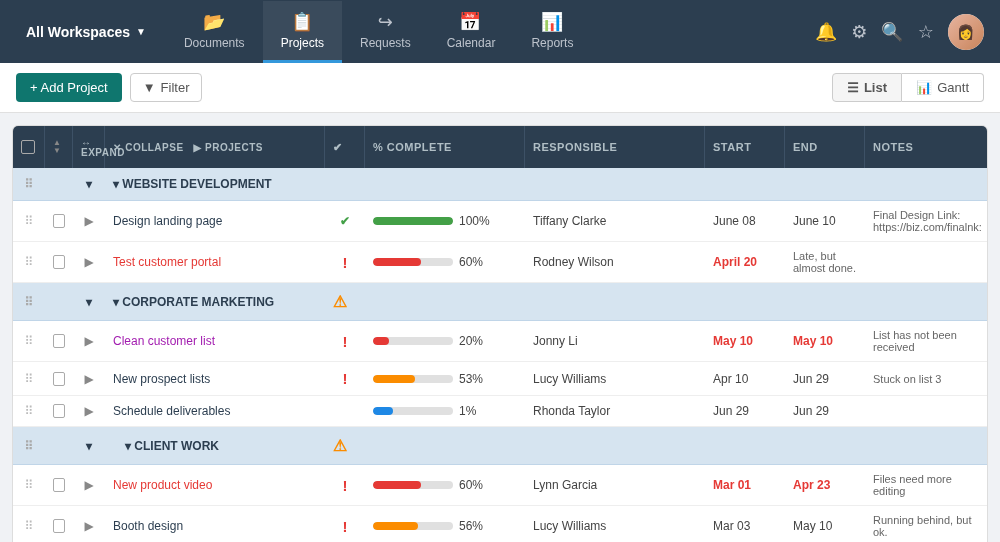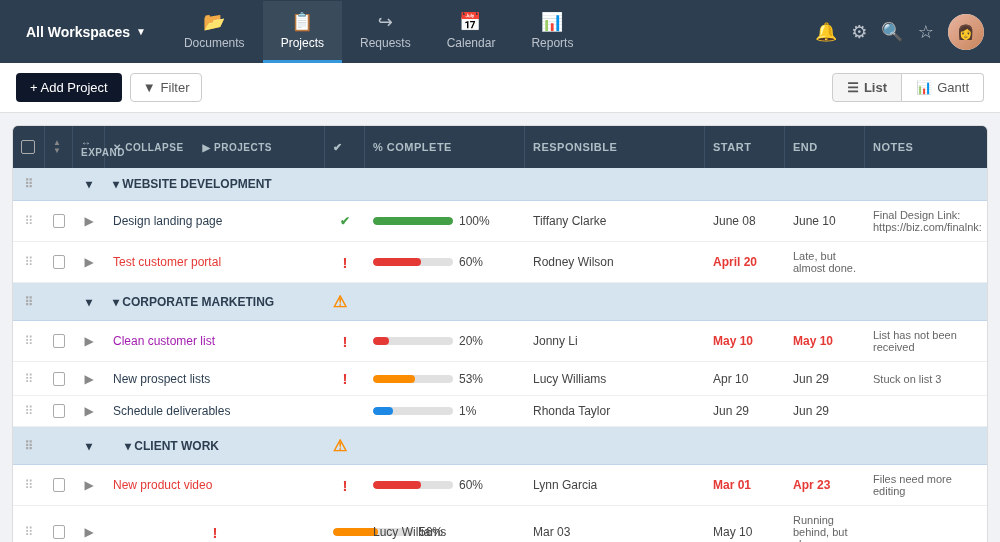--- a/index.html
+++ b/index.html
@@ -31,21 +31,21 @@
     .nav-right-icon { font-size: 18px; color: #bdc3cc; cursor: pointer; }
     .avatar { width: 36px; height: 36px; border-radius: 50%; overflow: hidden; background: #e0e0e0; }
 
     
     .toolbar {
       display: flex; align-items: center; justify-content: space-between;
       padding: 10px 16px; background: #fff; border-bottom: 1px solid #e0e0e0;
     }
     .toolbar-left { display: flex; gap: 8px; align-items: center; }
     .btn-add {
-      background: #0f172a; color: #fff; border: none; border-radius: 4px;
+      background: #0f766e; color: #fff; border: none; border-radius: 4px;
       padding: 7px 14px; font-size: 13px; cursor: pointer; font-weight: 500;
       display: flex; align-items: center; gap: 5px;
     }
     .btn-filter {
       background: #fff; color: #555; border: 1px solid #ccc; border-radius: 4px;
       padding: 6px 12px; font-size: 13px; cursor: pointer;
       display: flex; align-items: center; gap: 5px;
     }
     .toolbar-right { display: flex; gap: 0; }
     .view-btn {
@@ -192,21 +192,21 @@
       <div class="sort-icons">
           <span>▲</span>
           <span>▼</span>
         </div>
     </div>
     <div class="th">
       <span style="font-size:10px;">↔ Expand</span>
     </div>
     <div class="th" style="font-size:10px;">
       <span>✕ Collapse</span>
-      <span style="margin-left:15px;">▶ Projects</span>
+      <span style="margin-left:6px;">▶ Projects</span>
     </div>
     <div class="th">✔</div>
     <div class="th">% COMPLETE</div>
     <div class="th">RESPONSIBLE</div>
     <div class="th">START</div>
     <div class="th">END</div>
     <div class="th">NOTES</div>
   </div>
 
   <div id="table-body">
@@ -384,20 +384,21 @@
       <div class="task-cell" style="color:#e53935;font-weight:600;">Mar 01</div>
       <div class="task-cell" style="color:#e53935;font-weight:600;">Apr 23</div>
       <div class="task-cell" style="color:#666;font-size:11px;">Files need more editing</div>
     </div>
       <div class="task-row">
       <div class="task-cell" style="justify-content:center;color:#bbb;">⠿</div>
       <div class="task-cell" style="justify-content:center;">
         <div class="checkbox"></div>
       </div>
       <div class="task-cell" style="justify-content:center;color:#888;">▶</div>
+      <div class="task-cell" style="color:#2c3e50;font-weight:500;">Booth design</div>
       <div class="task-cell" style="justify-content:center;">
           <span style="color:#e53935;font-weight:bold;font-size:15px;">!</span>
         </div>
       <div class="task-cell">
         <div class="progress-bar-wrap">
           <div class="progress-bar">
             <div class="progress-fill" style="width:56%;background:#fb8c00;"></div>
           </div>
           <span>56%</span>
         </div>

